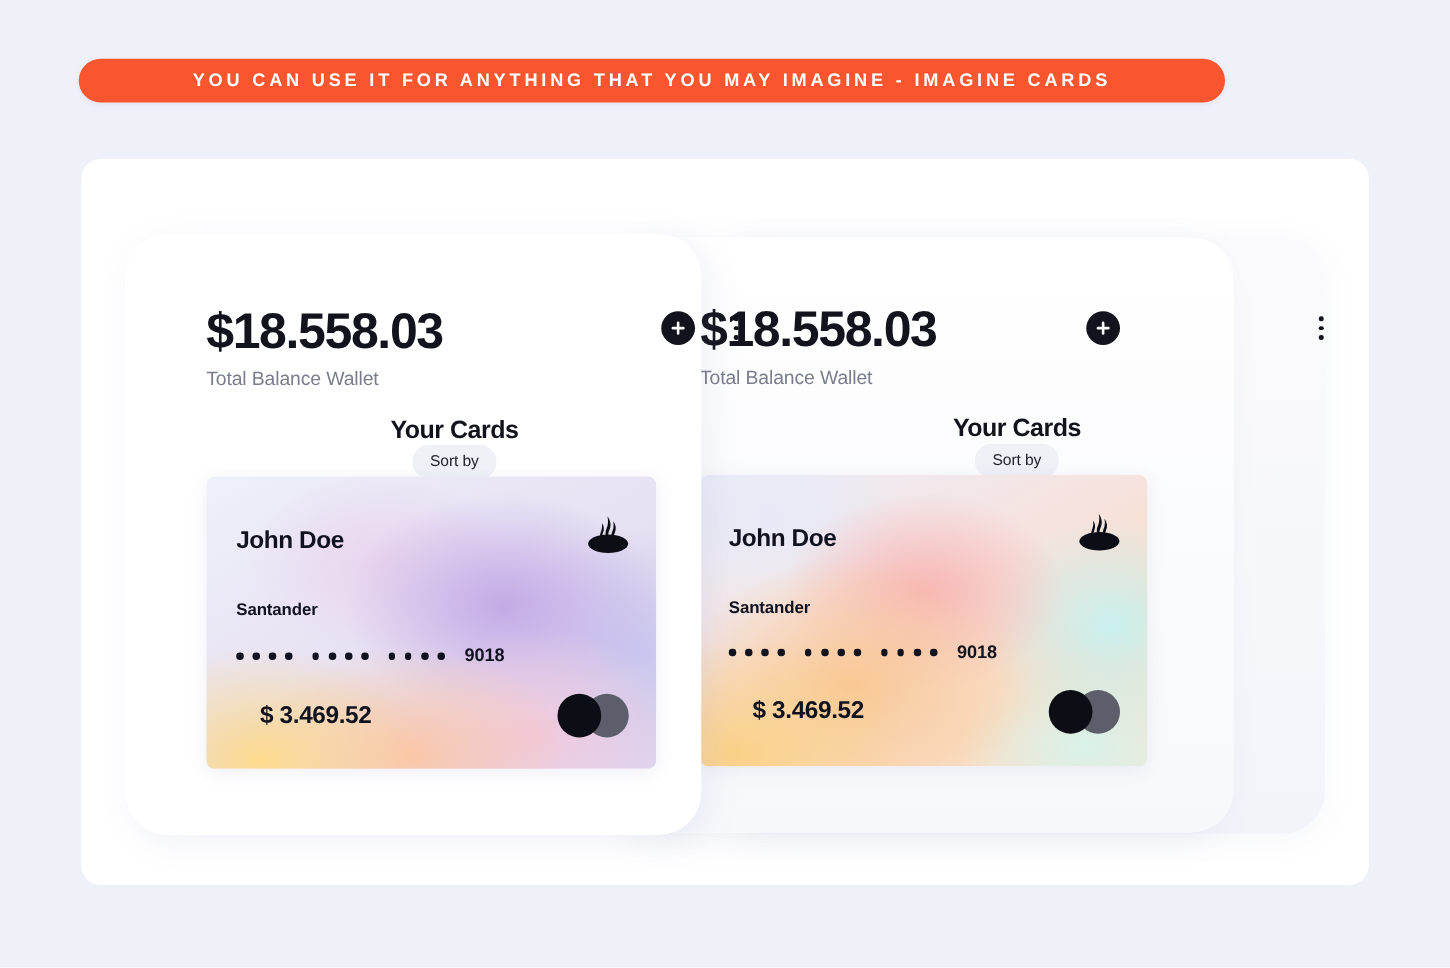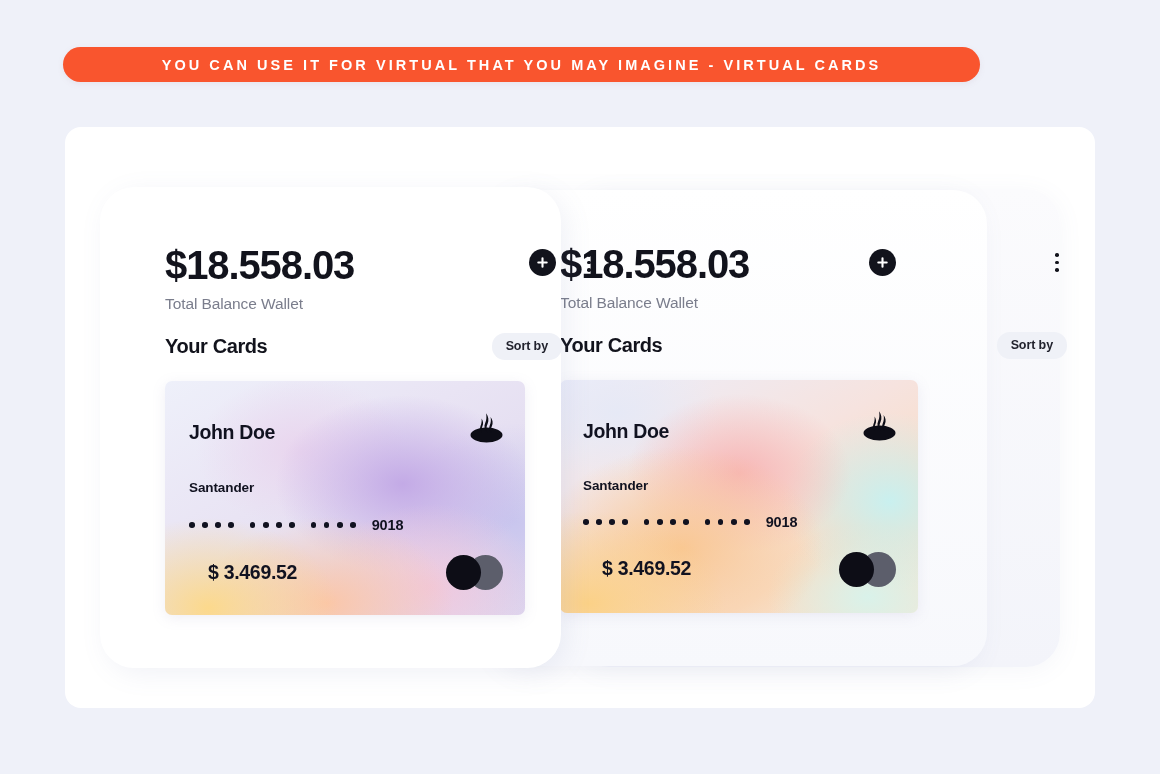--- a/index.html
+++ b/index.html
@@ -119,36 +119,36 @@
     gap: 4px;
     cursor: pointer;
   }
   .kebab i {
     display:block; width:3.6px; height:3.6px;
     border-radius:50%; background:#12131c;
   }
 
   .row-head {
     position:absolute;
-    display:flex; align-items:center; justify-content:space-between;
+    display:flex; align-items:center; justify-content:space-between;flex-direction:column;
   }
   .your-cards {
     font-size: 20px;
     font-weight: bold;
     color: #12131c;
     letter-spacing: -0.4px;
     white-space: nowrap;
   }
   .sort-pill {
     background:#eff1f7;
     border-radius: 13px;
     padding: 6px 14px 7px;
     font-size: 12.5px;
     color:#22232e;
-    font-weight: 700;
+    font-weight: 400;
     letter-spacing:-0.1px;
     cursor:pointer;
     white-space:nowrap;
   }
 
   
   .cc {
     position: absolute;
     border-radius: 7px;
     overflow: hidden;
@@ -214,21 +214,21 @@
   .mc i {
     position:absolute; border-radius:50%; display:block;
   }
   .mc .c1 { left:0; top:0; background:#0d0d16; }
   .mc .c2 { background:#5c5e6b; }
 </style>
 </head>
 <body>
 
 <div class="banner">
-  <span class="banner-text">YOU CAN USE IT FOR VIRTUAL THAT YOU MAY IMAGINE - VIRTUAL CARDS</span>
+  <span class="banner-text">YOU CAN USE IT FOR ANYTHING THAT YOU MAY IMAGINE - IMAGINE CARDS</span>
 </div>
 
 <div class="stage">
 
   <div class="phone phone-ghost"></div>
 
   <div class="phone phone-mid">
 
     <div class="pane-inner" style="left:58px; top:54px;">
       <div class="balance">$18.558.03</div>

